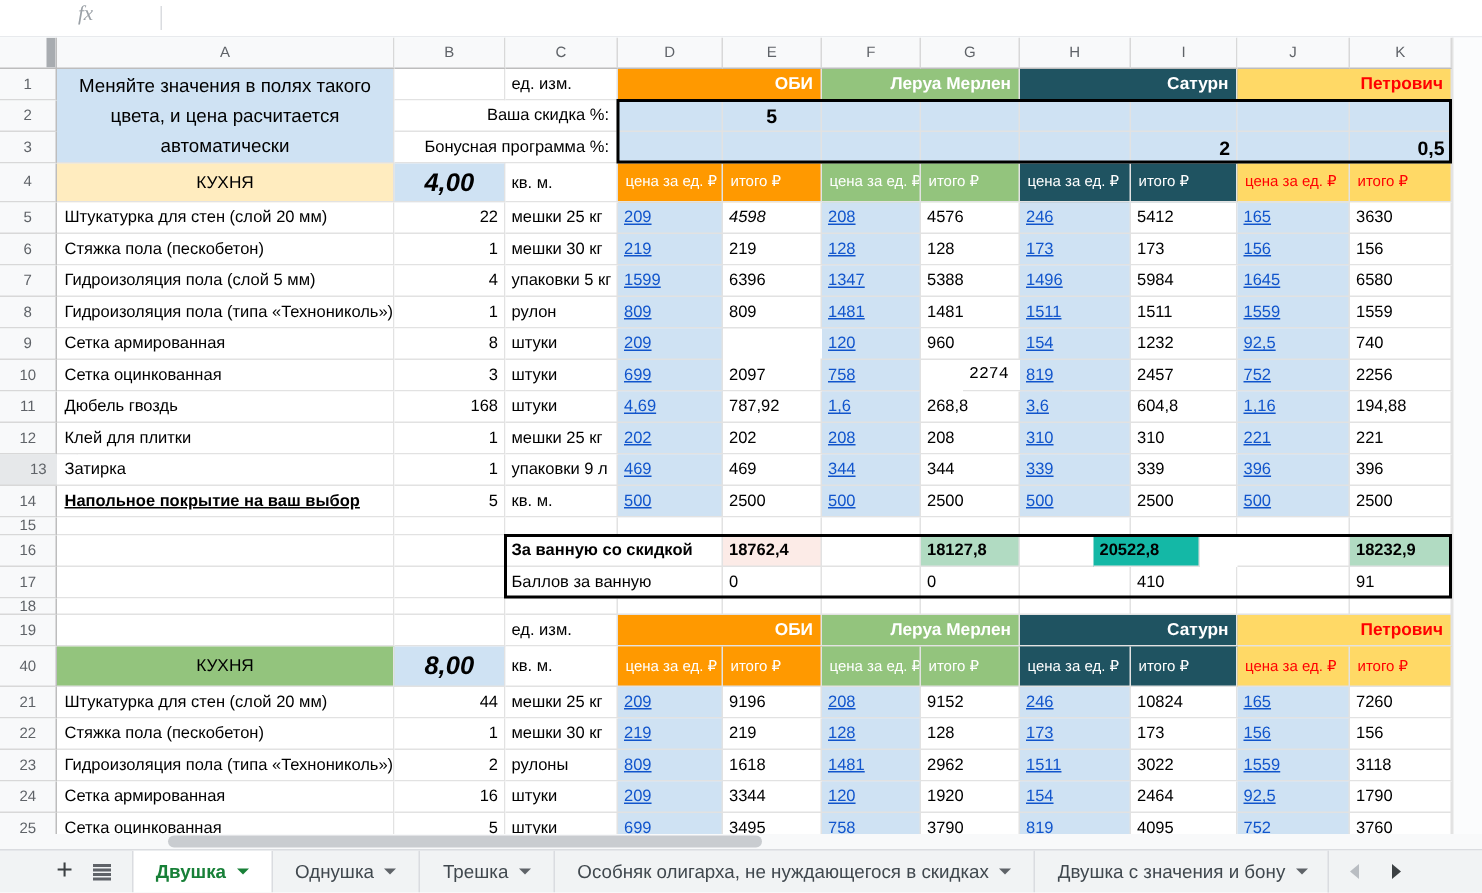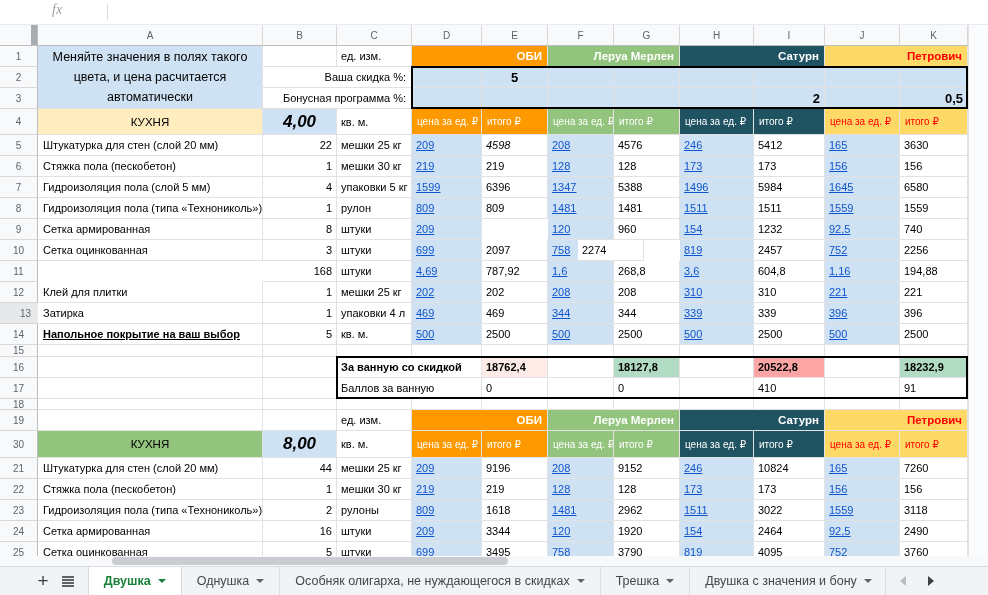--- a/index.html
+++ b/index.html
@@ -97,21 +97,21 @@
     <div class="cell rowhdr" style="left: 0px; top: 215px; width: 38px; height: 21px;">10</div>
     <div class="cell rowhdr" style="left: 0px; top: 236px; width: 38px; height: 21px;">11</div>
     <div class="cell rowhdr" style="left: 0px; top: 257px; width: 38px; height: 21px;">12</div>
     <div class="cell rowhdr rowhl" style="left: 0px; top: 278px; width: 52px; height: 21px;">13</div>
     <div class="cell rowhdr" style="left: 0px; top: 299px; width: 38px; height: 21px;">14</div>
     <div class="cell rowhdr" style="left: 0px; top: 320px; width: 38px; height: 12px;">15</div>
     <div class="cell rowhdr" style="left: 0px; top: 332px; width: 38px; height: 21px;">16</div>
     <div class="cell rowhdr" style="left: 0px; top: 353px; width: 38px; height: 21px;">17</div>
     <div class="cell rowhdr" style="left: 0px; top: 374px; width: 38px; height: 11px; text-align: center;">18</div>
     <div class="cell rowhdr" style="left: 0px; top: 385px; width: 38px; height: 21px;">19</div>
-    <div class="cell rowhdr" style="left: 0px; top: 406px; width: 38px; height: 27px;">30</div>
+    <div class="cell rowhdr" style="left: 0px; top: 406px; width: 38px; height: 27px;">40</div>
     <div class="cell rowhdr" style="left: 0px; top: 433px; width: 38px; height: 21px;">21</div>
     <div class="cell rowhdr" style="left: 0px; top: 454px; width: 38px; height: 21px;">22</div>
     <div class="cell rowhdr" style="left: 0px; top: 475px; width: 38px; height: 21px;">23</div>
     <div class="cell rowhdr" style="left: 0px; top: 496px; width: 38px; height: 21px;">24</div>
     <div class="cell rowhdr" style="left: 0px; top: 517px; width: 38px; height: 21px;">25</div>
     <div class="cell note" style="left: 38px; top: 21px; width: 225px; height: 63px;">Меняйте значения в полях такого цвета, и цена расчитается автоматически</div>
     <div class="cell" style="left: 263px; top: 21px; width: 74px; height: 21px;"></div>
     <div class="cell" style="left: 337px; top: 21px; width: 75px; height: 21px;">ед. изм.</div>
     <div class="cell storehdr" style="left: 412px; top: 21px; width: 136px; height: 21px; background: rgb(255, 153, 0); color: rgb(255, 255, 255);">ОБИ</div>
     <div class="cell storehdr" style="left: 548px; top: 21px; width: 132px; height: 21px; background: rgb(147, 196, 125); color: rgb(255, 255, 255);">Леруа Мерлен</div>
@@ -245,29 +245,30 @@
     <div class="cell item" style="left: 38px; top: 215px; width: 225px; height: 21px;">Сетка оцинкованная</div>
     <div class="cell num" style="left: 263px; top: 215px; width: 74px; height: 21px;">3</div>
     <div class="cell" style="left: 337px; top: 215px; width: 75px; height: 21px;">штуки</div>
     <div class="cell pricecell" style="left: 412px; top: 215px; width: 70px; height: 21px;">
       <div class="plink">699</div>
     </div>
     <div class="cell" style="left: 482px; top: 215px; width: 66px; height: 21px;">2097</div>
     <div class="cell pricecell" style="left: 548px; top: 215px; width: 66px; height: 21px;">
       <div class="plink">758</div>
     </div>
-    <div class="cell" style="left: 578px; top: 215px; width: 66px; height: 21px;">2274</div>
+    <div class="cell" style="left: 642px; top: 215px; width: 66px; height: 21px; font-family: Liberation Mono, monospace;">2274</div>
     <div class="cell pricecell" style="left: 680px; top: 215px; width: 74px; height: 21px;">
       <div class="plink">819</div>
     </div>
     <div class="cell" style="left: 754px; top: 215px; width: 71px; height: 21px;">2457</div>
     <div class="cell pricecell" style="left: 825px; top: 215px; width: 75px; height: 21px;">
       <div class="plink">752</div>
     </div>
     <div class="cell" style="left: 900px; top: 215px; width: 68px; height: 21px;">2256</div>
+    <div class="cell item" style="left: 38px; top: 236px; width: 225px; height: 21px;">Дюбель гвоздь</div>
     <div class="cell num" style="left: 263px; top: 236px; width: 74px; height: 21px;">168</div>
     <div class="cell" style="left: 337px; top: 236px; width: 75px; height: 21px;">штуки</div>
     <div class="cell pricecell" style="left: 412px; top: 236px; width: 70px; height: 21px;">
       <div class="plink">4,69</div>
     </div>
     <div class="cell" style="left: 482px; top: 236px; width: 66px; height: 21px;">787,92</div>
     <div class="cell pricecell" style="left: 548px; top: 236px; width: 66px; height: 21px;">
       <div class="plink">1,6</div>
     </div>
     <div class="cell" style="left: 614px; top: 236px; width: 66px; height: 21px;">268,8</div>
@@ -293,21 +294,21 @@
     <div class="cell pricecell" style="left: 680px; top: 257px; width: 74px; height: 21px;">
       <div class="plink">310</div>
     </div>
     <div class="cell" style="left: 754px; top: 257px; width: 71px; height: 21px;">310</div>
     <div class="cell pricecell" style="left: 825px; top: 257px; width: 75px; height: 21px;">
       <div class="plink">221</div>
     </div>
     <div class="cell" style="left: 900px; top: 257px; width: 68px; height: 21px;">221</div>
     <div class="cell item" style="left: 38px; top: 278px; width: 225px; height: 21px;">Затирка</div>
     <div class="cell num" style="left: 263px; top: 278px; width: 74px; height: 21px;">1</div>
-    <div class="cell" style="left: 337px; top: 278px; width: 75px; height: 21px;">упаковки 4 л</div>
+    <div class="cell" style="left: 337px; top: 278px; width: 75px; height: 21px;">упаковки 9 л</div>
     <div class="cell pricecell" style="left: 412px; top: 278px; width: 70px; height: 21px;">
       <div class="plink">469</div>
     </div>
     <div class="cell" style="left: 482px; top: 278px; width: 66px; height: 21px;">469</div>
     <div class="cell pricecell" style="left: 548px; top: 278px; width: 66px; height: 21px;">
       <div class="plink">344</div>
     </div>
     <div class="cell" style="left: 614px; top: 278px; width: 66px; height: 21px;">344</div>
     <div class="cell pricecell" style="left: 680px; top: 278px; width: 74px; height: 21px;">
       <div class="plink">339</div>
@@ -347,21 +348,21 @@
     <div class="cell" style="left: 754px; top: 320px; width: 71px; height: 12px;"></div>
     <div class="cell" style="left: 825px; top: 320px; width: 75px; height: 12px;"></div>
     <div class="cell" style="left: 900px; top: 320px; width: 68px; height: 12px;"></div>
     <div class="cell" style="left: 38px; top: 332px; width: 225px; height: 21px;"></div>
     <div class="cell" style="left: 263px; top: 332px; width: 74px; height: 21px;"></div>
     <div class="cell sumlbl" style="left: 337px; top: 332px; width: 145px; height: 21px;">За ванную со скидкой</div>
     <div class="cell sumval" style="left: 482px; top: 332px; width: 66px; height: 21px; background: rgb(252, 235, 231);">18762,4</div>
     <div class="cell" style="left: 548px; top: 332px; width: 66px; height: 21px;"></div>
     <div class="cell sumval" style="left: 614px; top: 332px; width: 66px; height: 21px; background: rgb(177, 219, 194);">18127,8</div>
     <div class="cell" style="left: 680px; top: 332px; width: 74px; height: 21px;"></div>
-    <div class="cell sumval" style="left: 754px; top: 332px; width: 71px; height: 21px; background: #fca5a5;">20522,8</div>
+    <div class="cell sumval" style="left: 729px; top: 332px; width: 71px; height: 21px; background: #14b8a6;">20522,8</div>
     <div class="cell" style="left: 825px; top: 332px; width: 75px; height: 21px;"></div>
     <div class="cell sumval" style="left: 900px; top: 332px; width: 68px; height: 21px; background: rgb(177, 219, 194);">18232,9</div>
     <div class="cell" style="left: 38px; top: 353px; width: 225px; height: 21px;"></div>
     <div class="cell" style="left: 263px; top: 353px; width: 74px; height: 21px;"></div>
     <div class="cell" style="left: 337px; top: 353px; width: 145px; height: 21px;">Баллов за ванную</div>
     <div class="cell" style="left: 482px; top: 353px; width: 66px; height: 21px;">0</div>
     <div class="cell" style="left: 548px; top: 353px; width: 66px; height: 21px;"></div>
     <div class="cell" style="left: 614px; top: 353px; width: 66px; height: 21px;">0</div>
     <div class="cell" style="left: 680px; top: 353px; width: 74px; height: 21px;"></div>
     <div class="cell" style="left: 754px; top: 353px; width: 71px; height: 21px;">410</div>
@@ -465,21 +466,21 @@
       <div class="plink">120</div>
     </div>
     <div class="cell" style="left: 614px; top: 496px; width: 66px; height: 21px;">1920</div>
     <div class="cell pricecell" style="left: 680px; top: 496px; width: 74px; height: 21px;">
       <div class="plink">154</div>
     </div>
     <div class="cell" style="left: 754px; top: 496px; width: 71px; height: 21px;">2464</div>
     <div class="cell pricecell" style="left: 825px; top: 496px; width: 75px; height: 21px;">
       <div class="plink">92,5</div>
     </div>
-    <div class="cell" style="left: 900px; top: 496px; width: 68px; height: 21px;">2490</div>
+    <div class="cell" style="left: 900px; top: 496px; width: 68px; height: 21px;">1790</div>
     <div class="cell item" style="left: 38px; top: 517px; width: 225px; height: 21px;">Сетка оцинкованная</div>
     <div class="cell num" style="left: 263px; top: 517px; width: 74px; height: 21px;">5</div>
     <div class="cell" style="left: 337px; top: 517px; width: 75px; height: 21px;">штуки</div>
     <div class="cell pricecell" style="left: 412px; top: 517px; width: 70px; height: 21px;">
       <div class="plink">699</div>
     </div>
     <div class="cell" style="left: 482px; top: 517px; width: 66px; height: 21px;">3495</div>
     <div class="cell pricecell" style="left: 548px; top: 517px; width: 66px; height: 21px;">
       <div class="plink">758</div>
     </div>
@@ -512,25 +513,25 @@
   <div id="tabs">
       <div class="tab active">
         <div class="tlabel">Двушка</div>
         <div class="caret"></div>
       </div>
       <div class="tab">
         <div class="tlabel">Однушка</div>
         <div class="caret"></div>
       </div>
       <div class="tab">
-        <div class="tlabel">Особняк олигарха, не нуждающегося в скидках</div>
+        <div class="tlabel">Трешка</div>
         <div class="caret"></div>
       </div>
       <div class="tab">
-        <div class="tlabel">Трешка</div>
+        <div class="tlabel">Особняк олигарха, не нуждающегося в скидках</div>
         <div class="caret"></div>
       </div>
       <div class="tab clip">
         <div class="tlabel">Двушка с значения и бону</div>
         <div class="caret"></div>
       </div>
     </div>
   <div id="tabnav">
     <div class="arrow-left"></div>
     <div class="arrow-right"></div>

